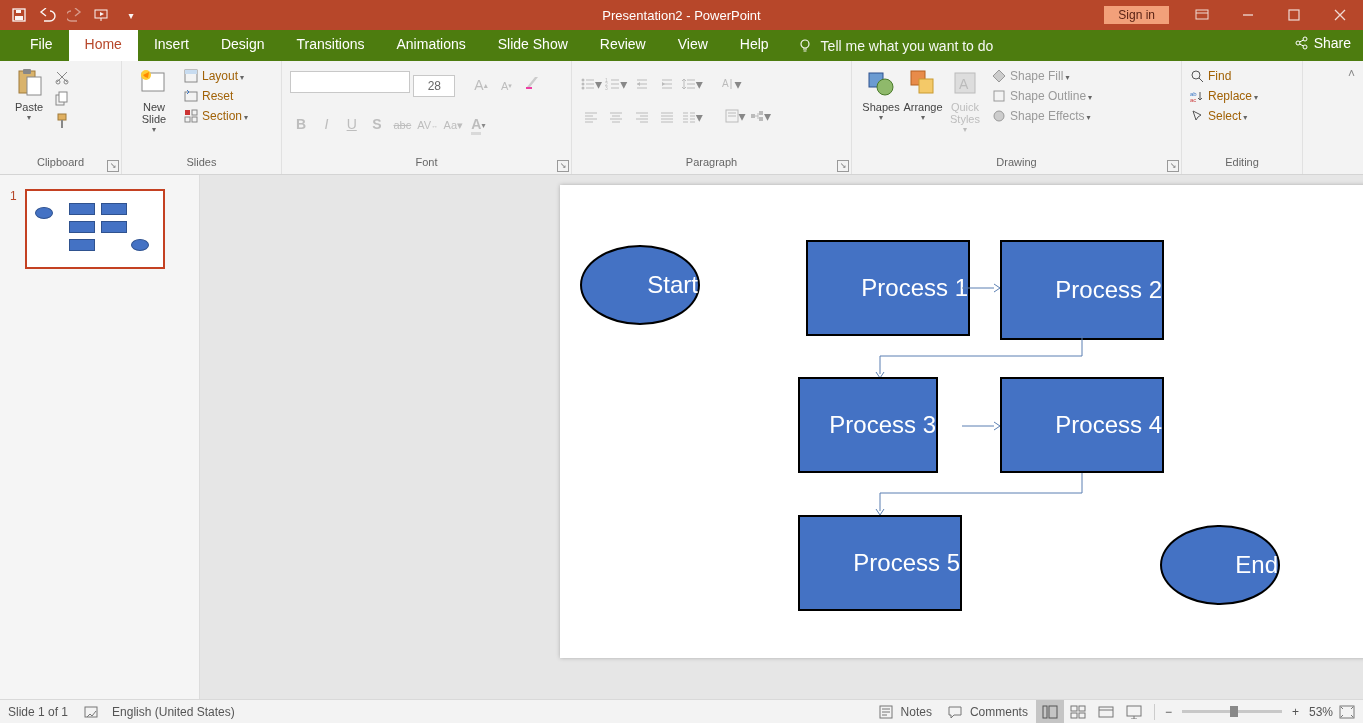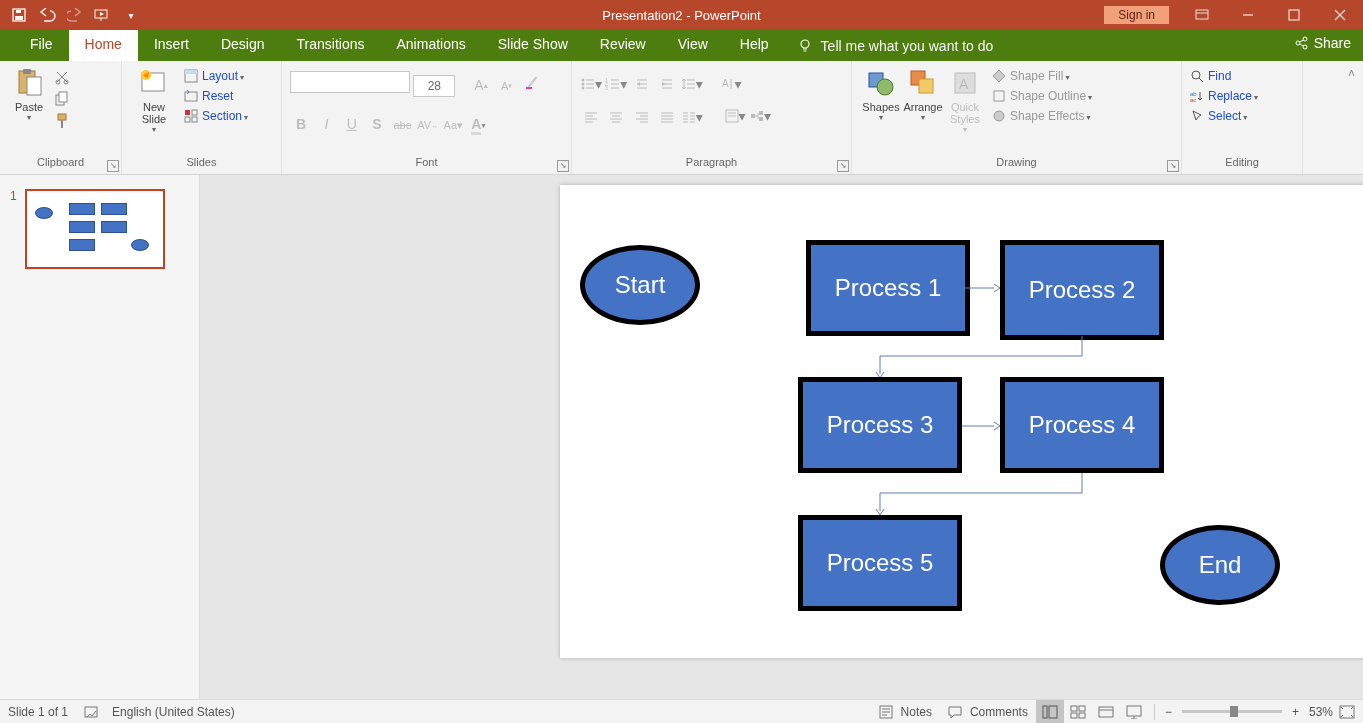--- a/index.html
+++ b/index.html
@@ -25,40 +25,40 @@
   .ribbon { height: 114px; background: #f3f3f3; border-bottom: 1px solid #d4d4d4; display: flex; font-size: 12px; color: #444; }
   .group { border-right: 1px solid #e1e1e1; padding: 4px 8px 0 8px; display:flex; flex-direction:column; justify-content:space-between; position:relative; }
   .group .label { text-align:center; font-size:11px; color:#666; padding-bottom:2px; height:18px; }
   .group .body { flex:1; display:flex; align-items:flex-start; }
   .dlgicon { position:absolute; right:2px; bottom:2px; width:12px; height:12px; border:1px solid #999; font-size:8px; line-height:9px; text-align:center; color:#777; }
 
   .bigbtn { width:42px; text-align:center; font-size:11px; color:#444; }
   .bigbtn .ic { width:32px; height:32px; margin:2px auto 2px; }
   .dd::after { content:"▾"; font-size:8px; color:#666; margin-left:2px; }
 
-  .stack { display:flex; flex-direction:column; gap:6px; font-size:12px; color:#1d4ed8; }
+  .stack { display:flex; flex-direction:column; gap:6px; font-size:12px; color:#a16207; }
   .stack .row { display:flex; align-items:center; gap:4px; white-space:nowrap; }
 
   .fontbox { display:inline-block; width:120px; height:22px; border:1px solid #c8c8c8; background:#fff; vertical-align:top; }
   .sizebox { display:inline-block; width:42px; height:22px; border:1px solid #c8c8c8; background:#fff; text-align:center; line-height:20px; font-size:12px; color:#666; }
   .fmt { display:inline-flex; width:22px; height:22px; align-items:center; justify-content:center; color:#888; font-size:14px; }
   .fmt.small { font-size:11px; }
   .disabled { color:#bdbdbd !important; }
 
   
   .workspace { display:flex; height: calc(723px - 30px - 31px - 114px - 24px); background:#e6e6e6; }
   .thumbs { width:200px; background:#f5f5f5; border-right:1px solid #dcdcdc; padding:14px 10px; }
   .thumbwrap { display:flex; gap:8px; }
   .thumbnum { font-size:12px; color:#b7472a; }
   .thumb { width:140px; height:80px; background:#fff; border:2px solid #c44122; position:relative; }
 
   .canvaswrap { flex:1; overflow:auto; position:relative; }
   .slide { position:absolute; left:360px; top:10px; width:840px; height:473px; transform: scale(1); background:#fff; box-shadow:0 0 4px rgba(0,0,0,.25); }
 
-  .shape { position:absolute; background:#4472c4; color:#fff; border:5px solid #000000; display:flex; align-items:center; justify-content:center; font-size:24px; }
+  .shape { position:absolute; background:#4472c4; color:#fff; border:2px solid #000000; display:flex; align-items:center; justify-content:flex-end; font-size:24px; }
   .ellipse { border-radius:50%; }
   .arrow { position:absolute; }
 
   
   .status { height:24px; background:#f3f3f3; border-top:1px solid #d9d9d9; display:flex; align-items:center; font-size:12px; color:#555; padding:0 8px; }
   .status .spacer { flex:1; }
   .status .btn { padding:0 8px; display:flex; align-items:center; gap:8px; height:24px; }
   .status .viewbtn { width:28px; height:24px; display:flex; align-items:center; justify-content:center; color:#666; }
   .status .viewbtn.active { background:#c5c5c5; color:#333; }
   .slider { width:100px; height:3px; background:#c8c8c8; position:relative; margin:0 6px; }
@@ -502,21 +502,21 @@
 
       <svg class="arrow" style="left:402px;top:96px" width="38" height="14">
           <path d="M0 7h32" stroke="#5b7fb2"></path>
           <path d="M32 3l6 4-6 4" fill="none" stroke="#5b7fb2"></path>
         </svg>
       <svg class="arrow" style="left:314px;top:151px" width="214" height="44">
           <path d="M208 0v20H6v18" fill="none" stroke="#5b7fb2"></path>
           <path d="M2 36l4 6 4-6" fill="none" stroke="#5b7fb2"></path>
         </svg>
 
-      <div class="shape" style="left:238px;top:192px;width:164px;height:96px">
+      <div class="shape" style="left:238px;top:192px;width:140px;height:96px">
           <span>Process 3</span>
         </div>
       <div class="shape" style="left:440px;top:192px;width:164px;height:96px">
           <span>Process 4</span>
         </div>
 
       <svg class="arrow" style="left:402px;top:234px" width="38" height="14">
           <path d="M0 7h32" stroke="#5b7fb2"></path>
           <path d="M32 3l6 4-6 4" fill="none" stroke="#5b7fb2"></path>
         </svg>

